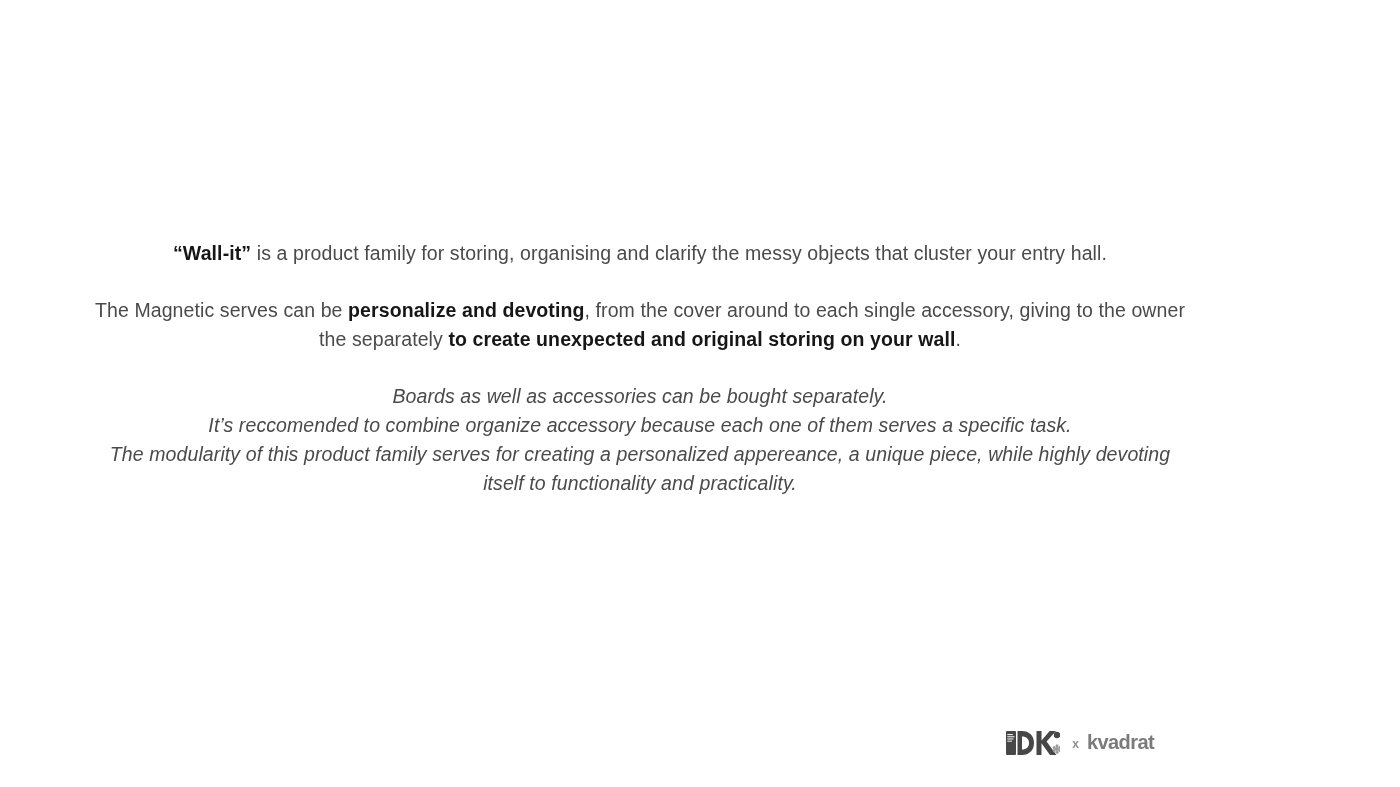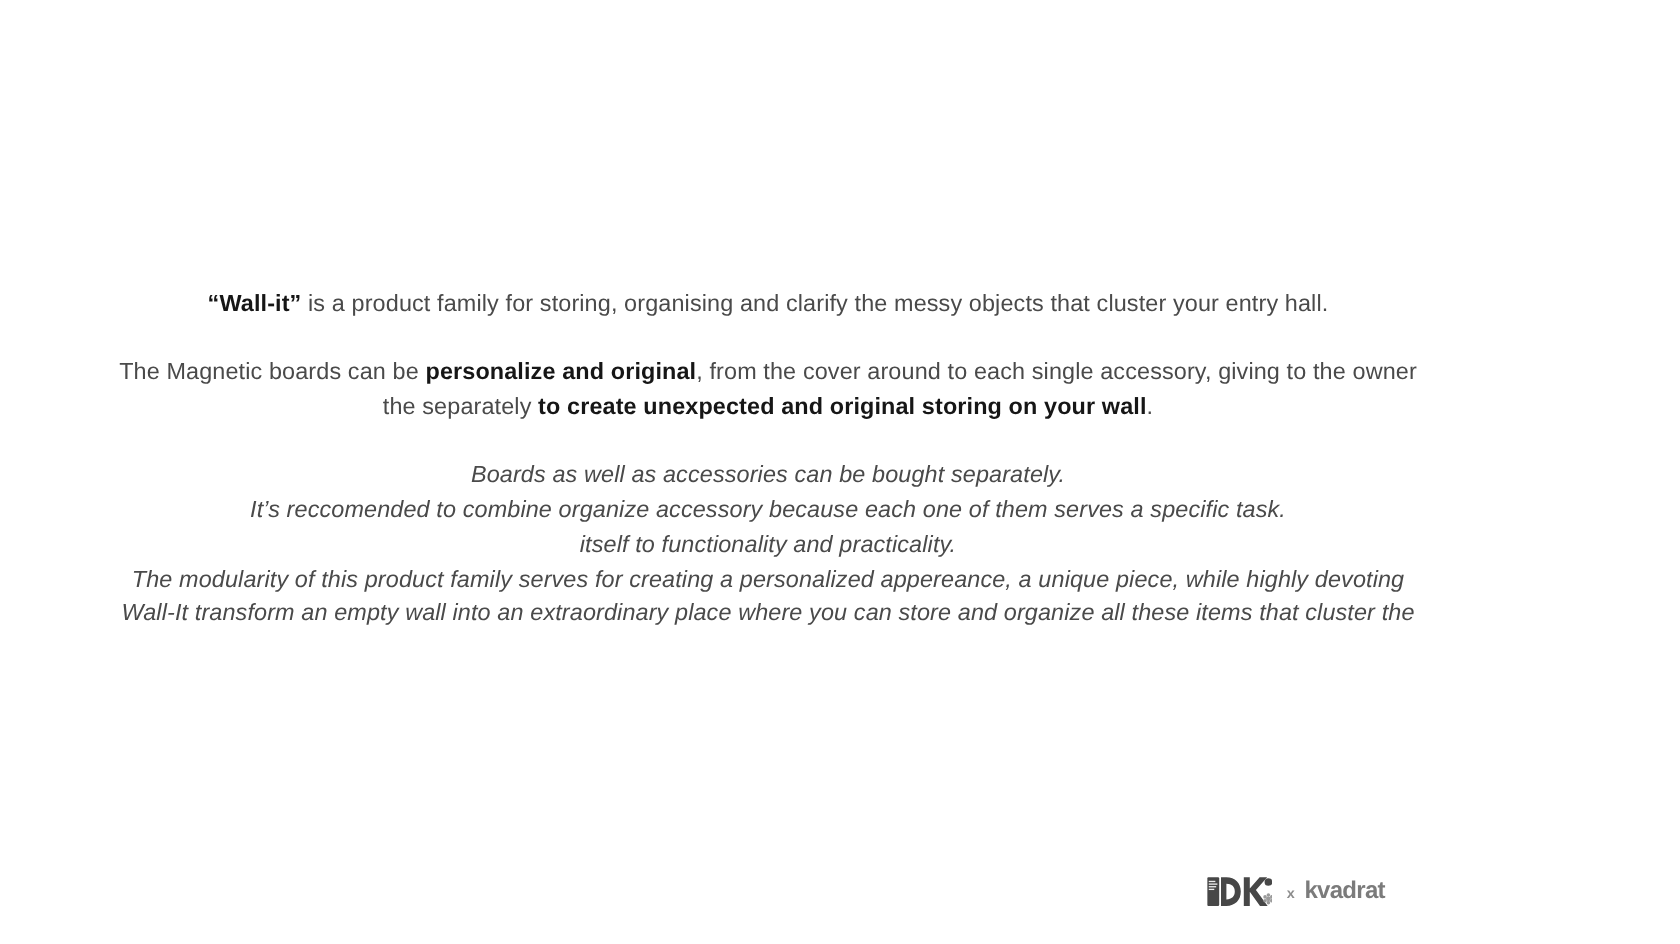--- a/index.html
+++ b/index.html
@@ -65,29 +65,28 @@
 </head>
 <body>
 
 <div class="slide">
 
   <main class="text-block">
       <p class="para">
         <span class="line"><span class="bold">“Wall-it”</span><span> is a product family for storing, organising and clarify the messy objects that cluster your entry hall.</span></span>
       </p>
       <p class="para">
-        <span class="line"><span>The Magnetic boards can be </span><span class="bold">personalize and original</span><span>, from the cover around to each single accessory, giving to the owner</span></span>
+        <span class="line"><span>The Magnetic serves can be </span><span class="bold">personalize and devoting</span><span>, from the cover around to each single accessory, giving to the owner</span></span>
         <span class="line"><span>the separately </span><span class="bold">to create unexpected and original storing on your wall</span><span>.</span></span>
       </p>
       <p class="para">
         <span class="line"><span>Boards as well as accessories can be bought separately.</span></span>
         <span class="line"><span>It’s reccomended to combine organize accessory because each one of them serves a specific task.</span></span>
+        <span class="line"><span>The modularity of this product family serves for creating a personalized appereance, a unique piece, while highly devoting</span></span>
         <span class="line"><span>itself to functionality and practicality.</span></span>
-        <span class="line"><span>The modularity of this product family serves for creating a personalized appereance, a unique piece, while highly devoting</span></span>
-        <span class="line"><span>Wall-It transform an empty wall into an extraordinary place where you can store and organize all these items that cluster the</span></span>
       </p>
     </main>
 
   <footer class="logo-row">
 
     <svg class="dki-logo" width="54" height="28" viewBox="0 0 54 28" aria-hidden="true">
 
       <g fill="#474747">
         <rect x="0" y="2" width="10" height="24" rx="1"></rect>
       </g>

